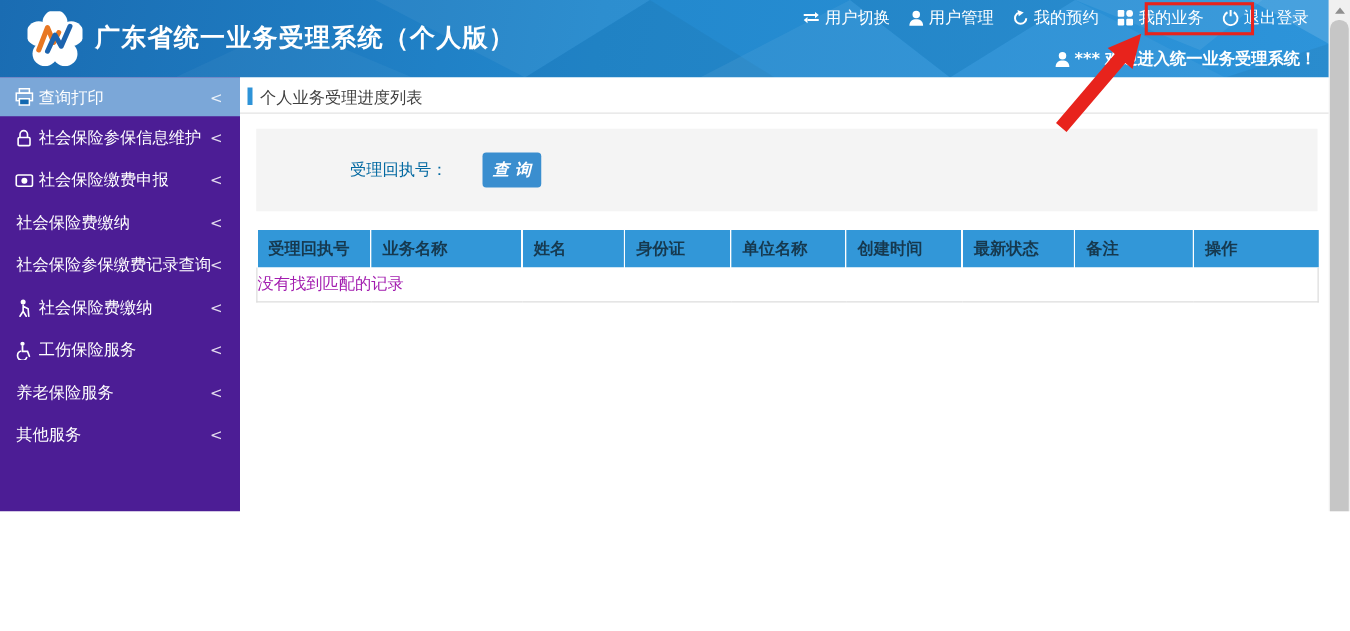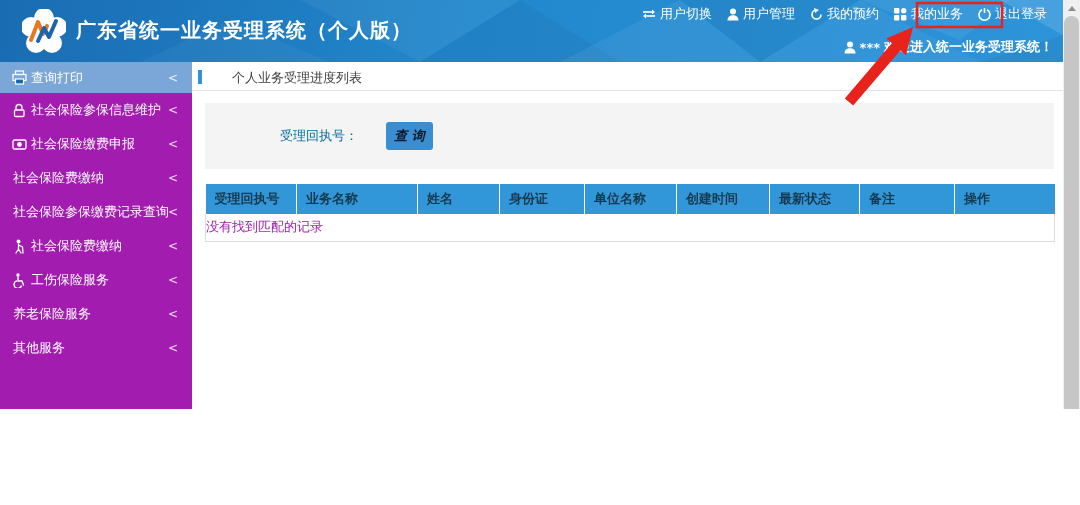--- a/index.html
+++ b/index.html
@@ -14,42 +14,42 @@
   .logo { position:absolute; left:22px; top:9px; width:44px; height:44px; }
   .app-title { position:absolute; left:76px; top:17px; color:#fff; font-size:20px;
     letter-spacing:1px; font-weight:bold; white-space:nowrap; }
   .top-links { position:absolute; right:16px; top:5px; display:flex; gap:15px;
     color:#fff; font-size:13px; align-items:center; white-space:nowrap; }
   .top-link { display:flex; align-items:center; gap:4px; cursor:pointer;justify-content:space-between; }
   .welcome { position:absolute; right:10px; top:38px; display:flex; align-items:center;
     gap:4px; color:#fff; font-size:13px; font-weight:bold; white-space:nowrap; }
 
   
-  .sidebar { position:absolute; left:0; top:62px; width:192px; height:443px; background:#a21caf; }
+  .sidebar { position:absolute; left:0; top:62px; width:192px; height:443px; background:#4c1d95; }
   .side-item { position:relative; height:34px; display:flex; align-items:center;
     padding-left:12px; color:#fff; font-size:13px; cursor:pointer; white-space:nowrap; }
   .side-item.active { height:31px; background:#7ba7d8; }
   .side-item .chev { position:absolute; right:14px; font-size:12px; color:rgba(255,255,255,.85); }
   .side-icon { width:15px; height:15px; margin-right:4px; flex:0 0 auto; }
   .side-item.noicon { padding-left:13px; }
 
   
   .main { position:absolute; left:192px; top:62px; width:871px; height:443px; background:#fff; }
   .section-bar { position:relative; height:29px; border-bottom:1px solid #e4e4e4; }
   .section-marker { position:absolute; left:6px; top:8px; width:4px; height:14px; background:#2e93d8; }
-  .section-title { position:absolute; left:16px; top:7px; font-size:13px; color:#404040;margin-left:24px; }
+  .section-title { position:absolute; left:16px; top:7px; font-size:13px; color:#404040; }
 
   .search-panel { position:absolute; left:13px; top:41px; width:849px; height:66px;
     background:#f4f4f4; display:flex; align-items:center; }
   .search-label { width:153px; text-align:right; font-size:13px; color:#0369a1; }
   .search-input { margin-left:10px; width:160px; height:29px; border:1px solid #ccc;
     border-radius:3px; padding:0 10px; font-size:13px; color:#333; background:#fff;
     font-family:"DejaVu Sans","Liberation Sans",sans-serif; }
   .search-input::placeholder { color:#a9a9a9; }
-  .search-btn { margin-left:28px; width:47px; height:28px; background:#3a8ecf; color:#0f172a;
+  .search-btn { margin-left:28px; width:47px; height:28px; background:#3a8ecf; color:#ffffff;
     border:none; border-radius:3px; font-size:13px; font-style:italic; font-weight:bold;
     cursor:pointer; font-family:"DejaVu Sans","Liberation Sans",sans-serif; }
 
   .result-table { position:absolute; left:13px; top:122px; width:849px;
     border-collapse:collapse; table-layout:fixed; }
   .result-table th { background:#3297d8; color:#16394f; font-size:13px; font-weight:bold;
     text-align:left; height:30px; padding:0 0 0 9px;
     border-left:1px solid rgba(255,255,255,.45); white-space:nowrap; overflow:hidden; }
   .result-table th:first-child { border-left:none; }
   .empty-cell { height:27px; text-align:left; font-size:13px; color:#a21caf;

